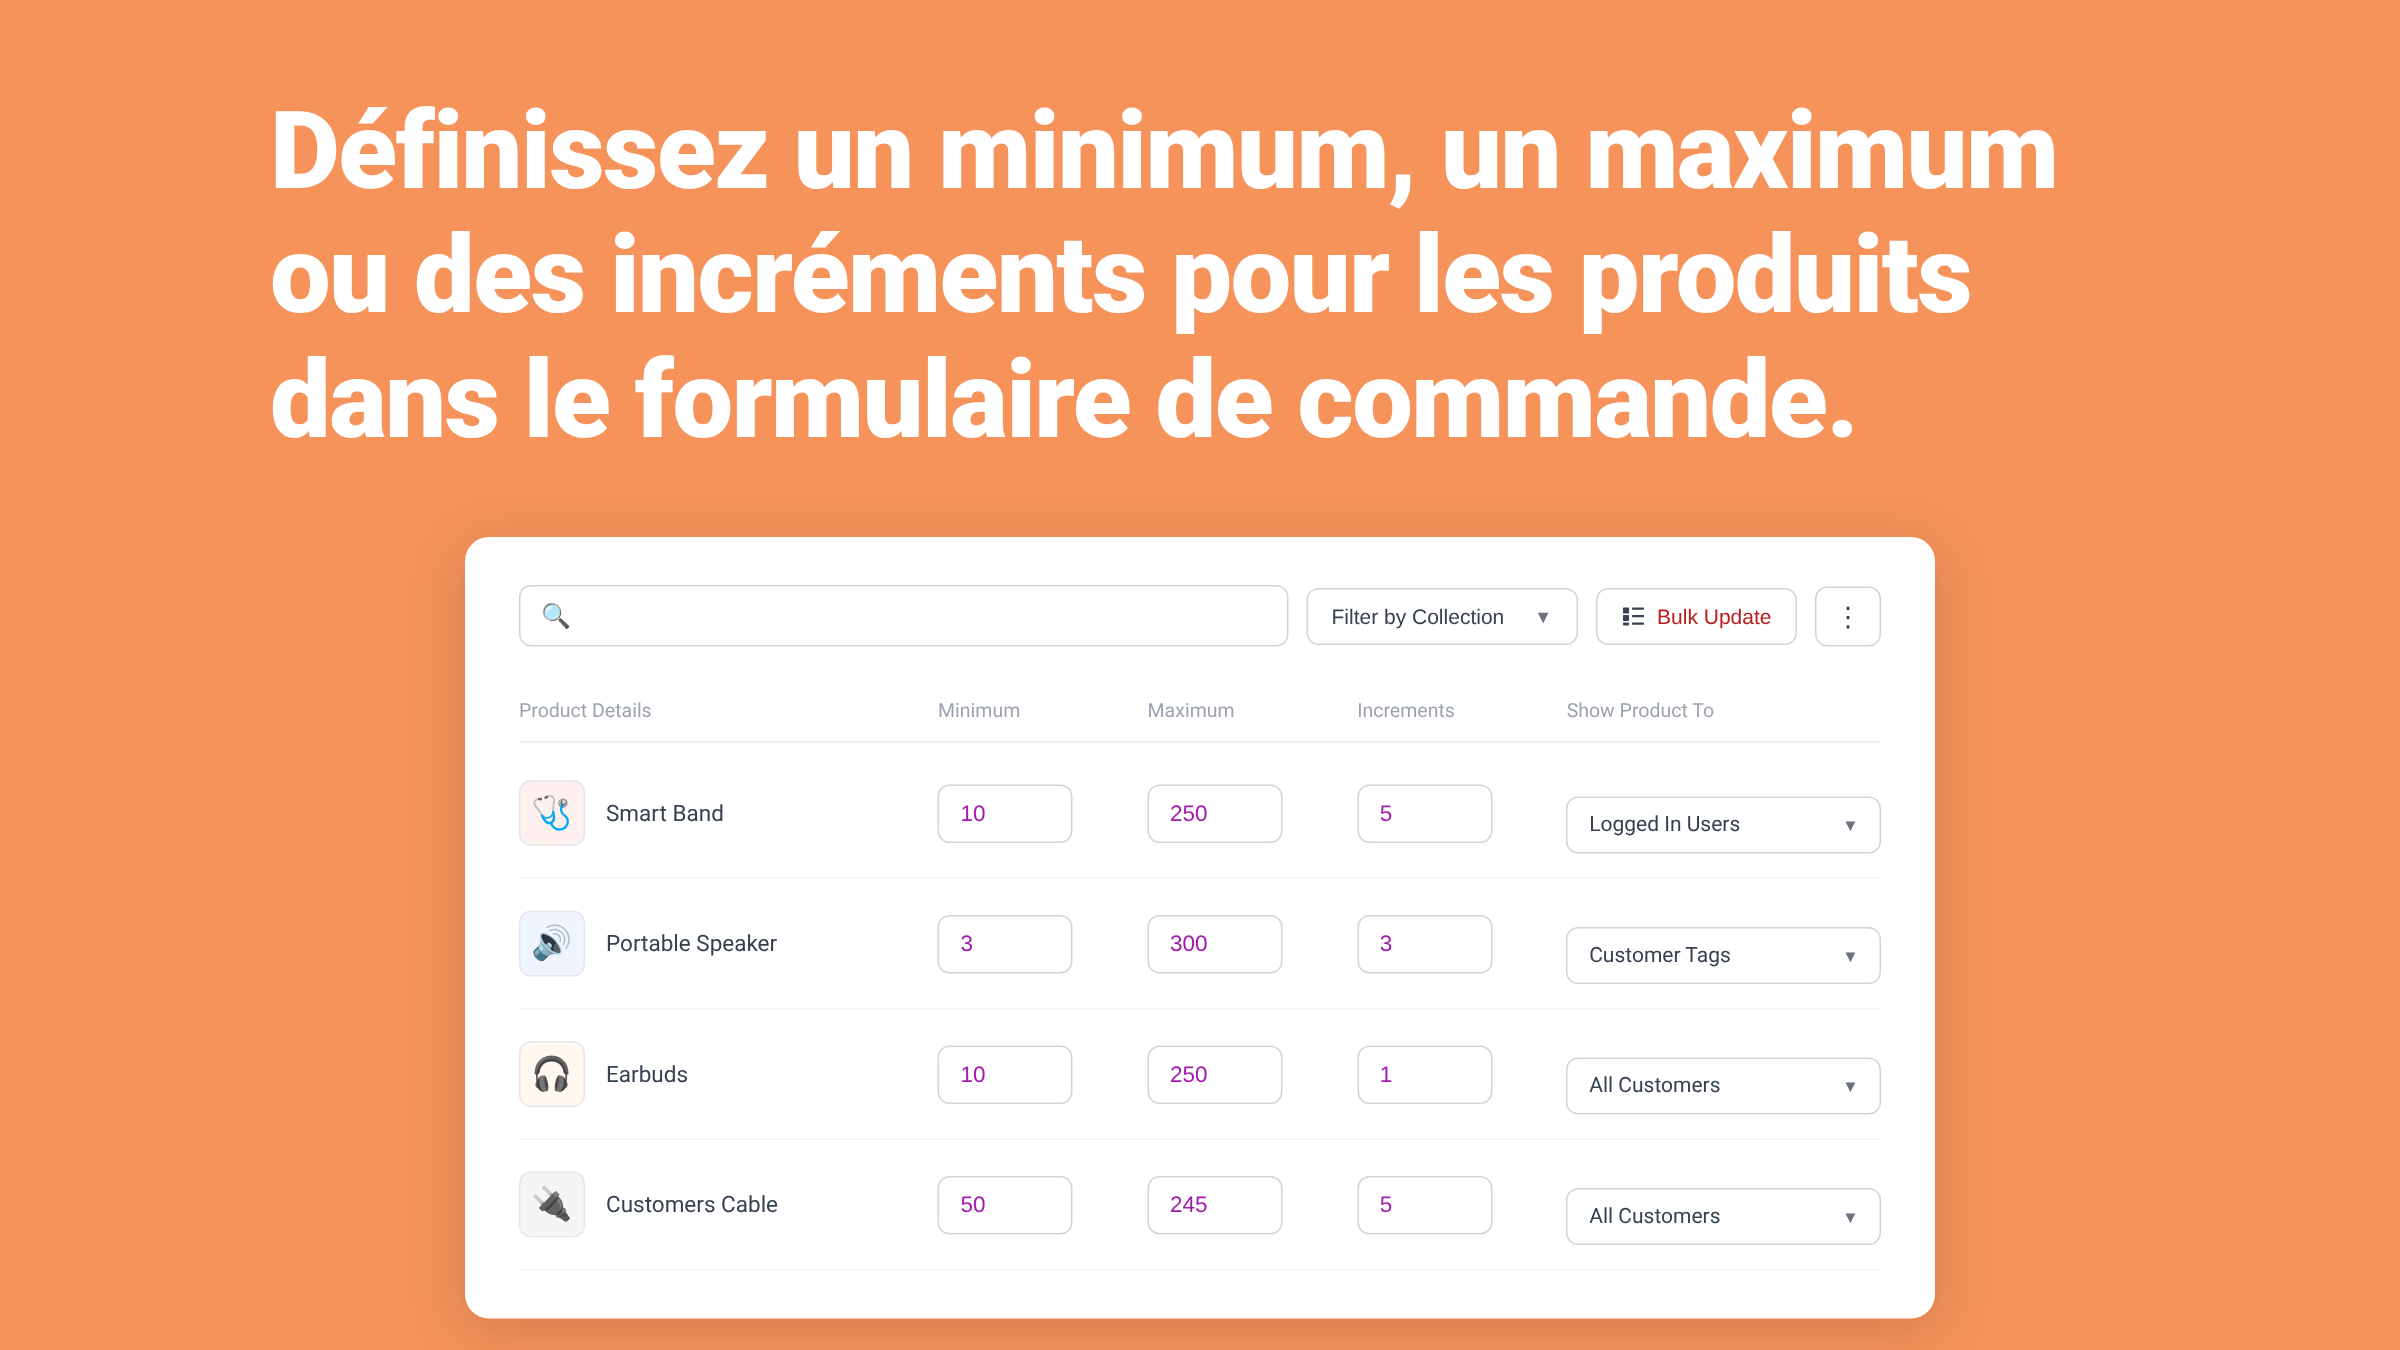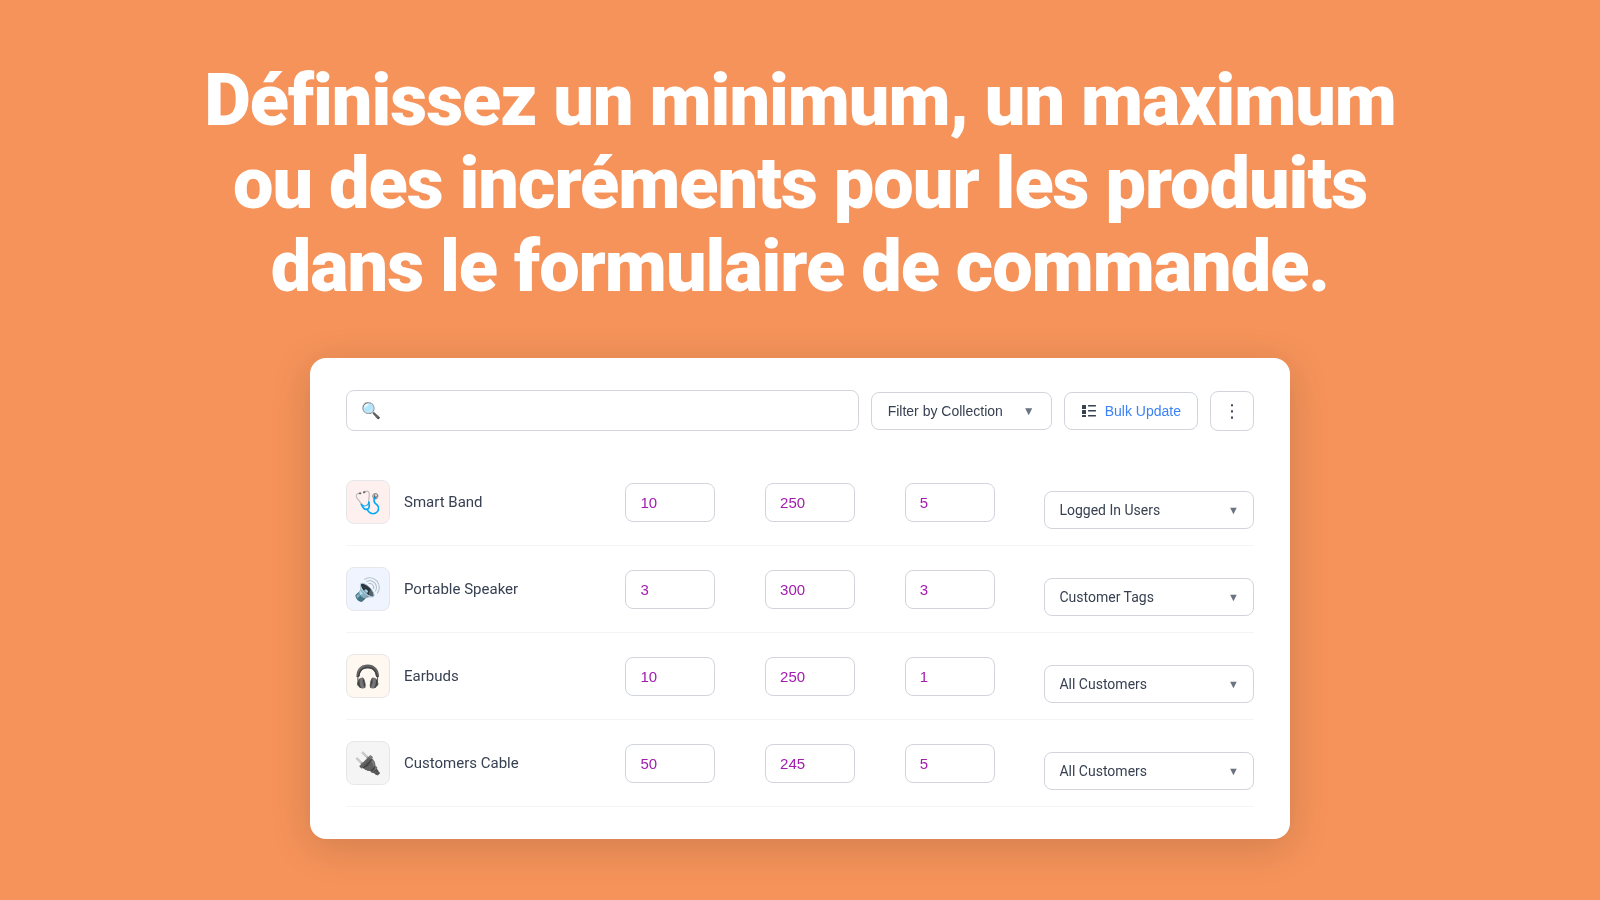--- a/index.html
+++ b/index.html
@@ -14,21 +14,20 @@
       background-color: #F5935A;
       font-family: -apple-system, BlinkMacSystemFont, 'Segoe UI', Roboto, sans-serif;
       display: flex;
       flex-direction: column;
       align-items: center;
       justify-content: flex-start;
       overflow: hidden;
     }
 
     .hero-title {
-      text-align: center;
       color: white;
       font-size: 72px;
       font-weight: 900;
       line-height: 1.15;
       padding: 60px 180px 50px;
       letter-spacing: -1px;
     }
 
     .card {
       background: white;
@@ -91,21 +90,21 @@
     }
 
     .bulk-update-btn {
       display: flex;
       align-items: center;
       gap: 8px;
       border: 1.5px solid #D1D5DB;
       border-radius: 8px;
       padding: 10px 16px;
       font-size: 14px;
-      color: #3b82f6;
+      color: #b91c1c;
       background: white;
       cursor: pointer;
       white-space: nowrap;
     }
 
     .more-btn {
       border: 1.5px solid #D1D5DB;
       border-radius: 8px;
       padding: 10px 12px;
       background: white;
@@ -251,20 +250,27 @@
       </svg>
       <span>Bulk Update</span>
     </button>
     <button class="more-btn">
       <span>⋮</span>
     </button>
   </div>
 
   <div class="table">
 
+    <div class="table-header">
+      <div class="table-header-cell">Product Details</div>
+      <div class="table-header-cell">Minimum</div>
+      <div class="table-header-cell">Maximum</div>
+      <div class="table-header-cell">Increments</div>
+      <div class="table-header-cell">Show Product To</div>
+    </div>
 
     <div id="table-rows">
         <div class="table-row">
       <div class="product-cell">
         <div class="product-img img-smartband">
           <span>🩺</span>
         </div>
         <span class="product-name">Smart Band</span>
       </div>
       <div>

